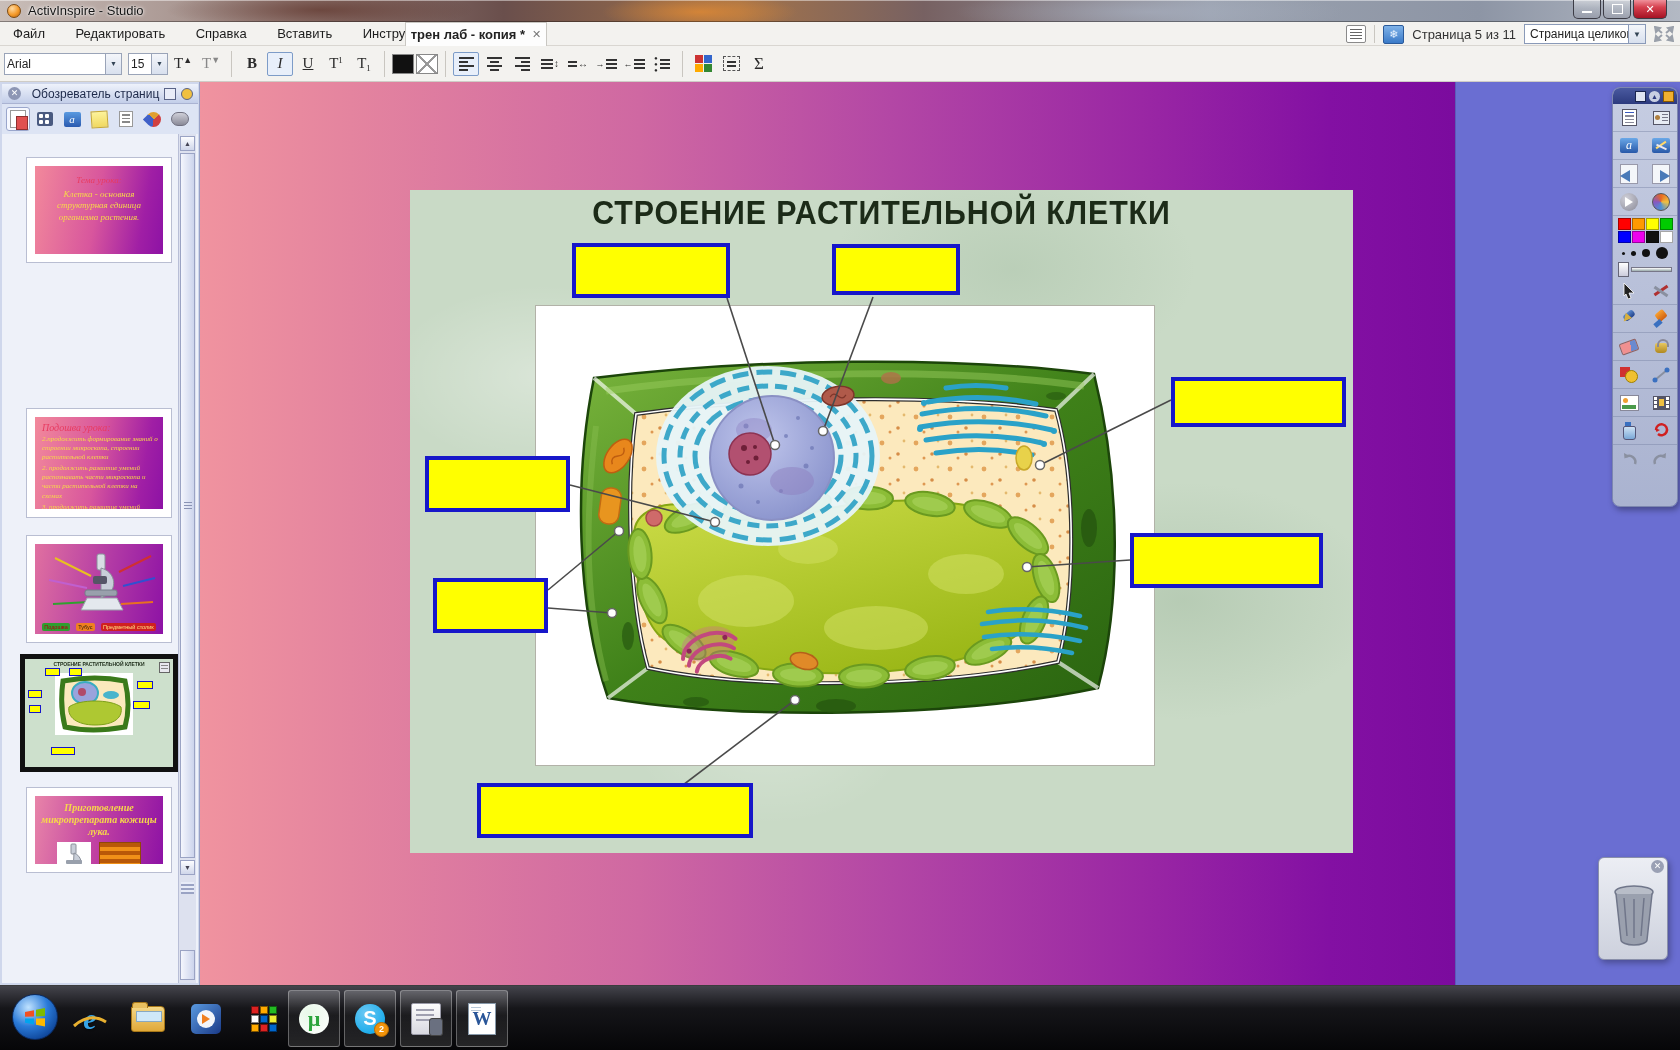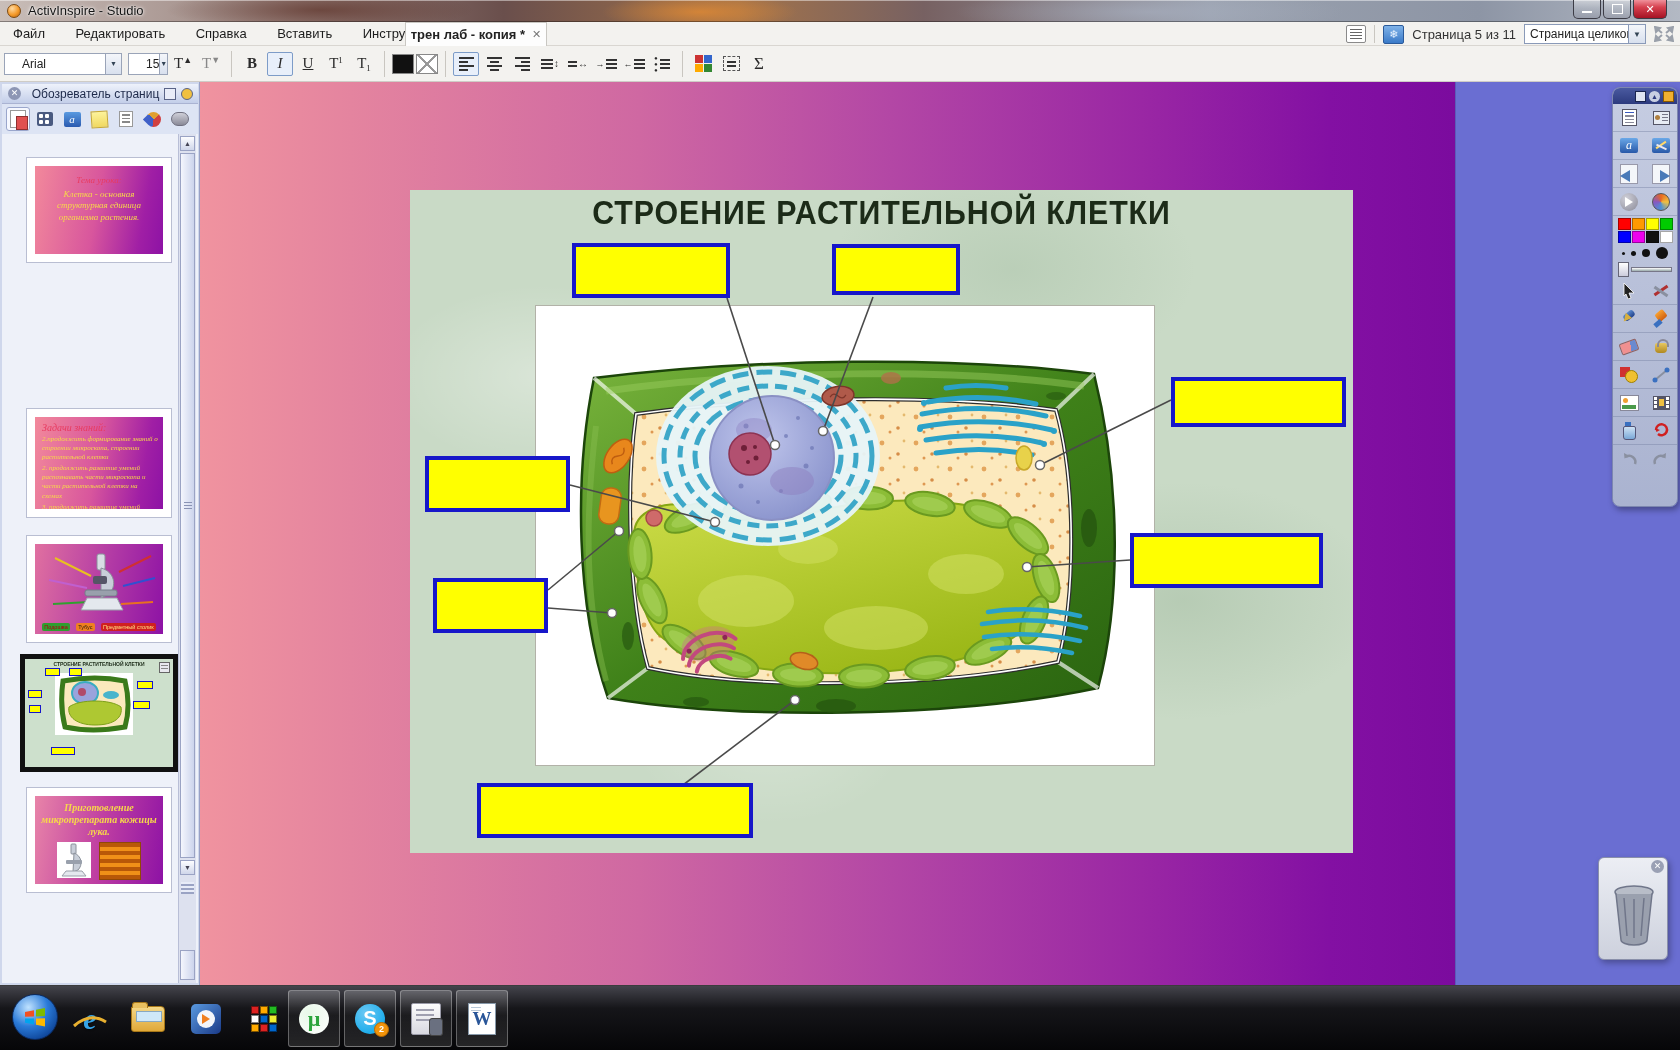--- a/index.html
+++ b/index.html
@@ -44,21 +44,21 @@
   .tsep{width:1px;height:26px;background:#c9c6c0;margin:0 5px;}
   .tbtn{width:26px;height:24px;border:1px solid transparent;border-radius:2px;display:flex;align-items:center;justify-content:center;
     font-family:"Liberation Serif",serif;font-size:15px;color:#2a2a2a;box-sizing:border-box;position:relative;}
   .tbtn.active{border-color:#7d9cc8;background:#e8effa;}
   .tbtn .tiny{font-size:9px;position:relative;top:-4px;}
   .tbtn .tinyb{font-size:9px;position:relative;top:4px;}
   .bars{display:flex;flex-direction:column;gap:2px;}
   .bars i{display:block;height:2px;background:#333;}
   .swatch{width:22px;height:20px;border:1px solid #888;box-sizing:border-box;}
   .fontcombo{height:22px;background:#fff;border:1px solid #9aa4b8;display:flex;align-items:center;font-size:12px;color:#222;box-sizing:border-box;}
-  .fontcombo .val{flex:1;padding-left:17px;}
+  .fontcombo .val{flex:1;padding-left:2px;}
   .fontcombo .dd{width:16px;height:100%;border-left:1px solid #9aa4b8;background:linear-gradient(#f4f6fa,#d8e0ee);
     display:flex;align-items:center;justify-content:center;font-size:7px;color:#345;box-sizing:border-box;}
   
   .panel{left:0;top:82px;width:200px;height:903px;background:#cfd7ec;border-right:1px solid #98a1c6;box-sizing:border-box;}
   .panelhead{left:2px;top:2px;width:196px;height:20px;background:linear-gradient(#eef2fb,#c3cee9);
     display:flex;align-items:center;font-size:12px;color:#1e2a4a;box-sizing:border-box;border-bottom:1px solid #aab3d2;}
   .phclose{width:13px;height:13px;border-radius:50%;background:#8d96b4;color:#fff;font-size:9px;line-height:13px;text-align:center;margin:0 6px;}
   .phicon{width:12px;height:12px;border:1px solid #5a6488;background:#e8ecf8;margin-right:5px;box-sizing:border-box;}
   .iconrow{left:2px;top:22px;width:196px;height:30px;background:#dde4f4;display:flex;align-items:center;gap:3px;padding-left:4px;box-sizing:border-box;}
   .bicon{width:24px;height:24px;border-radius:3px;display:flex;align-items:center;justify-content:center;position:relative;}
@@ -331,21 +331,21 @@
       <div class="abs thumb" style="top:23px;height:106px;">
         <div class="tslide">
           <div class="th-head">Тема урока:</div>
           <div class="th-body">Клетка - основная структурная единица организма растения.</div>
         </div>
       </div>
 
 
       <div class="abs thumb" style="top:274px;height:110px;">
         <div class="tslide" style="text-align:left;">
-          <div class="th-head" style="margin:5px 0 0 7px;text-align:left;font-size:10px;">Задачи знаний:</div>
+          <div class="th-head" style="margin:5px 0 0 7px;text-align:left;font-size:10px;">Подошва урока:</div>
           <div class="th-body2">2.продолжить формирование знаний о строении микроскопа, строении растительной клетки</div>
           <div class="th-body2">2. продолжить развитие умений распознавать части микроскопа и части растительной клетки на схемах</div>
           <div class="th-body2">3. продолжить развитие умений слушать и слышать друг друга.</div>
         </div>
       </div>
 
       <div class="abs thumb" style="top:401px;height:108px;">
         <div class="tslide" style="background:linear-gradient(100deg,#e070a0,#b23aa5 55%,#8d12a5);">
           <svg width="136" height="70" viewBox="0 0 136 70" style="display:block;margin:2px auto 0 auto;">
             <g stroke-width="2" fill="none">
@@ -392,21 +392,21 @@
           <div style="position:absolute;left:20px;top:9px;width:13px;height:6px;background:#ffff00;border:1px solid #1717c9;"></div>
           <div style="position:absolute;left:44px;top:9px;width:11px;height:6px;background:#ffff00;border:1px solid #1717c9;"></div>
           <div style="position:absolute;left:112px;top:22px;width:14px;height:6px;background:#ffff00;border:1px solid #1717c9;"></div>
           <div style="position:absolute;left:3px;top:31px;width:12px;height:6px;background:#ffff00;border:1px solid #1717c9;"></div>
           <div style="position:absolute;left:108px;top:42px;width:15px;height:6px;background:#ffff00;border:1px solid #1717c9;"></div>
           <div style="position:absolute;left:4px;top:46px;width:10px;height:6px;background:#ffff00;border:1px solid #1717c9;"></div>
           <div style="position:absolute;left:26px;top:88px;width:22px;height:6px;background:#ffff00;border:1px solid #1717c9;"></div>
         </div>
       </div>
 
-      <div class="abs thumb" style="top:653px;height:106px;">
+      <div class="abs thumb" style="top:653px;height:86px;">
         <div class="tslide" style="background:linear-gradient(100deg,#e884a8,#c040a2 50%,#8d12a5);">
           <div style="font-family:'Liberation Serif',serif;font-style:italic;font-weight:bold;color:#f7d84a;font-size:10px;line-height:1.2;padding:6px 4px 0 4px;">Приготовление микропрепарата кожицы лука.</div>
           <div style="display:flex;justify-content:center;gap:8px;margin-top:4px;">
             <svg width="34" height="36" viewBox="0 0 34 36" style="background:#fff;">
               <rect x="14" y="2" width="5" height="10" rx="1" fill="#c8ced8" stroke="#8a909a"></rect>
               <path d="M17,11 C25,14 26,23 21,28 L16,30 Z" fill="#c8ced8" stroke="#8a909a"></path>
               <rect x="9" y="18" width="16" height="4" rx="1" fill="#99a0ac"></rect>
               <path d="M9,29 L25,29 L29,34 L5,34 Z" fill="#e4e8ee" stroke="#9aa0aa"></path>
             </svg>
             <div style="width:40px;height:36px;background:repeating-linear-gradient(0deg,#b85808 0 4px,#f09018 4px 8px),repeating-linear-gradient(90deg,rgba(120,50,0,.5) 0 7px,rgba(255,200,80,.4) 7px 14px);border:1px solid #904808;"></div>

